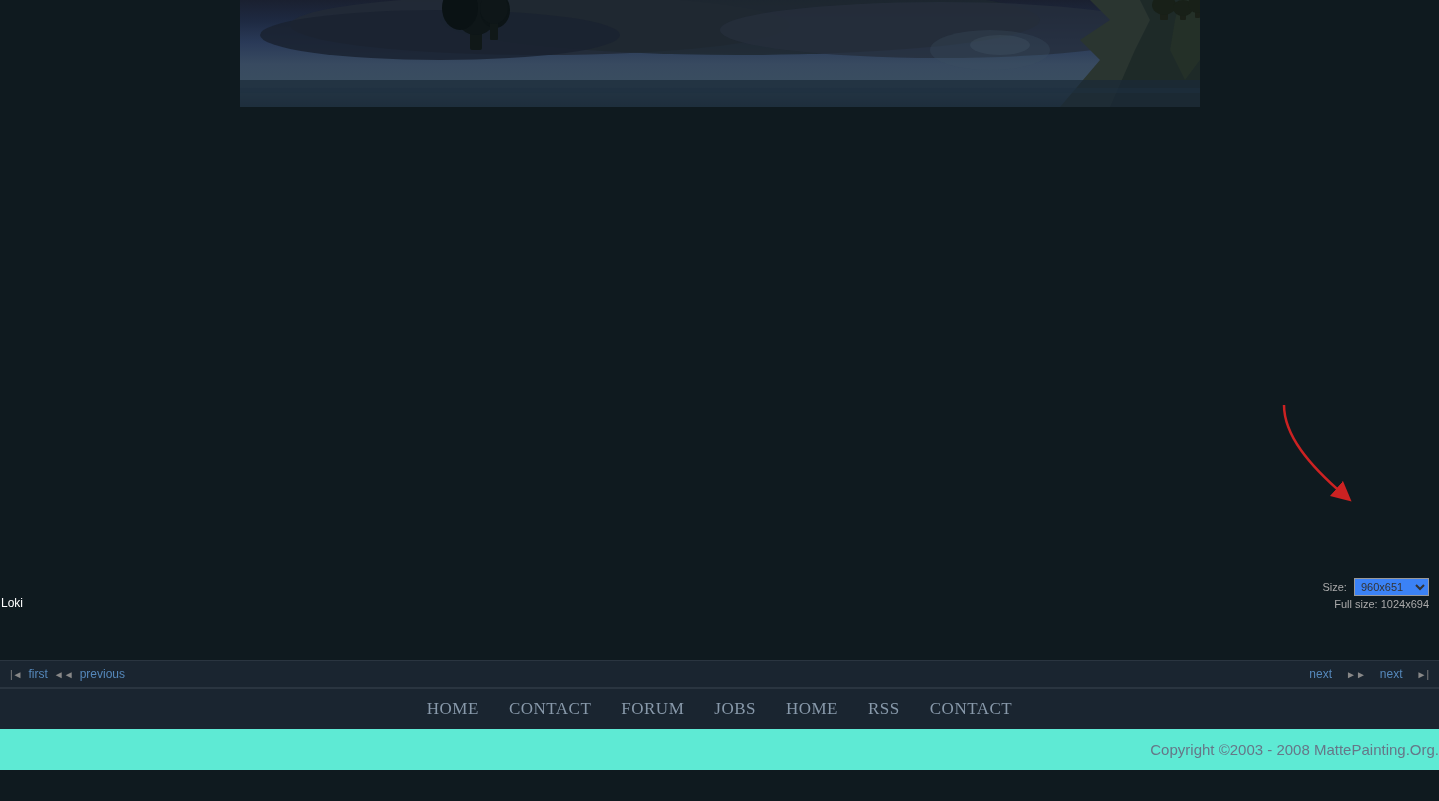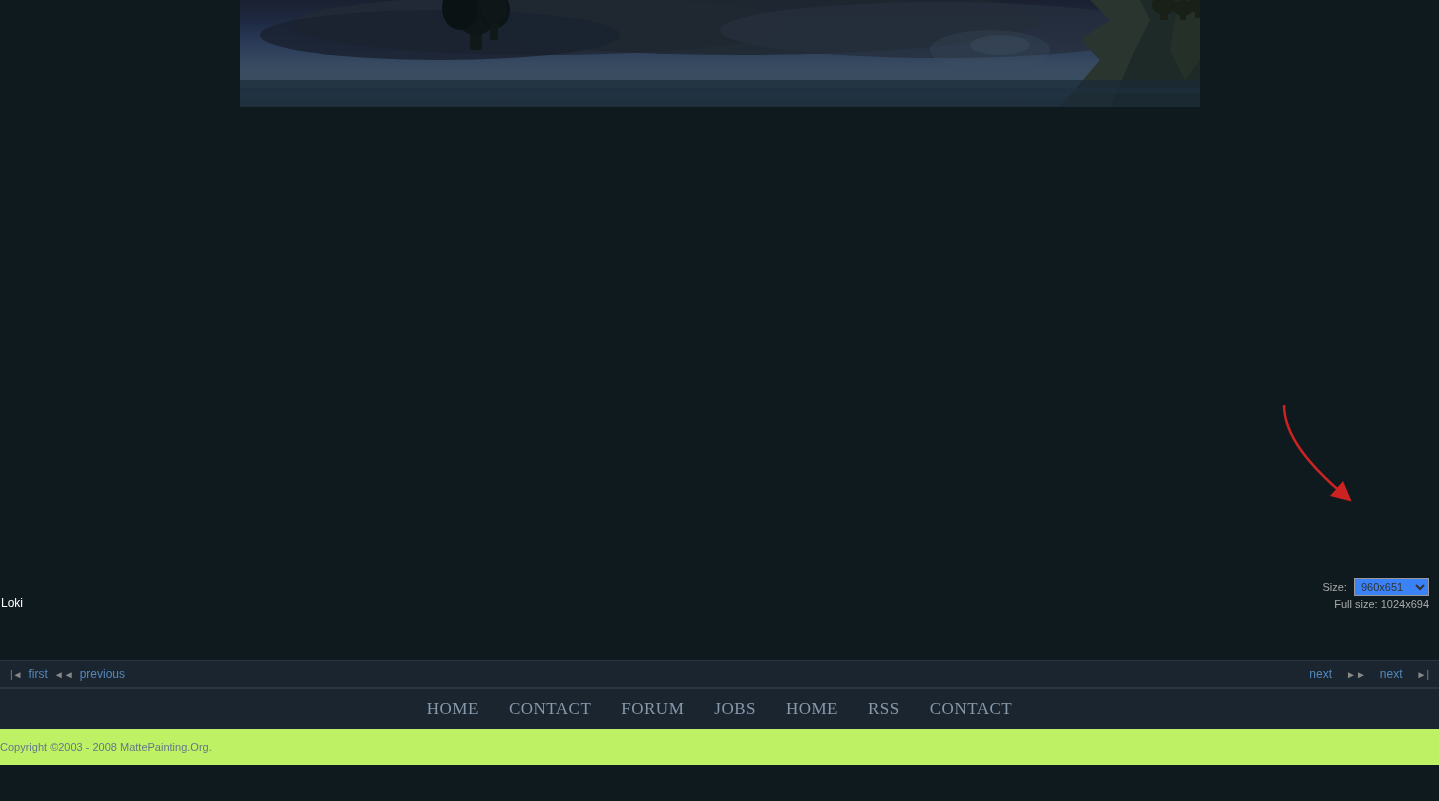--- a/index.html
+++ b/index.html
@@ -144,25 +144,25 @@
       font-size: 17px;
       text-decoration: none;
       letter-spacing: 0.5px;
       cursor: pointer;
       font-family: Liberation Serif, serif;
     }
 
     
     .copyright {
       width: 100%;
-      background-color: #bef264;
+      background-color: #5eead4;
       padding: 12px 0;
-      text-align: left;
+      text-align: right;
       color: #667788;
-      font-size: 11px;
+      font-size: 15px;
     }
 
     
     .dark-fill {
       flex: 1;
       width: 100%;
       background-color: #0f1a1f;
       min-height: 500px;
       position: relative;
     }

